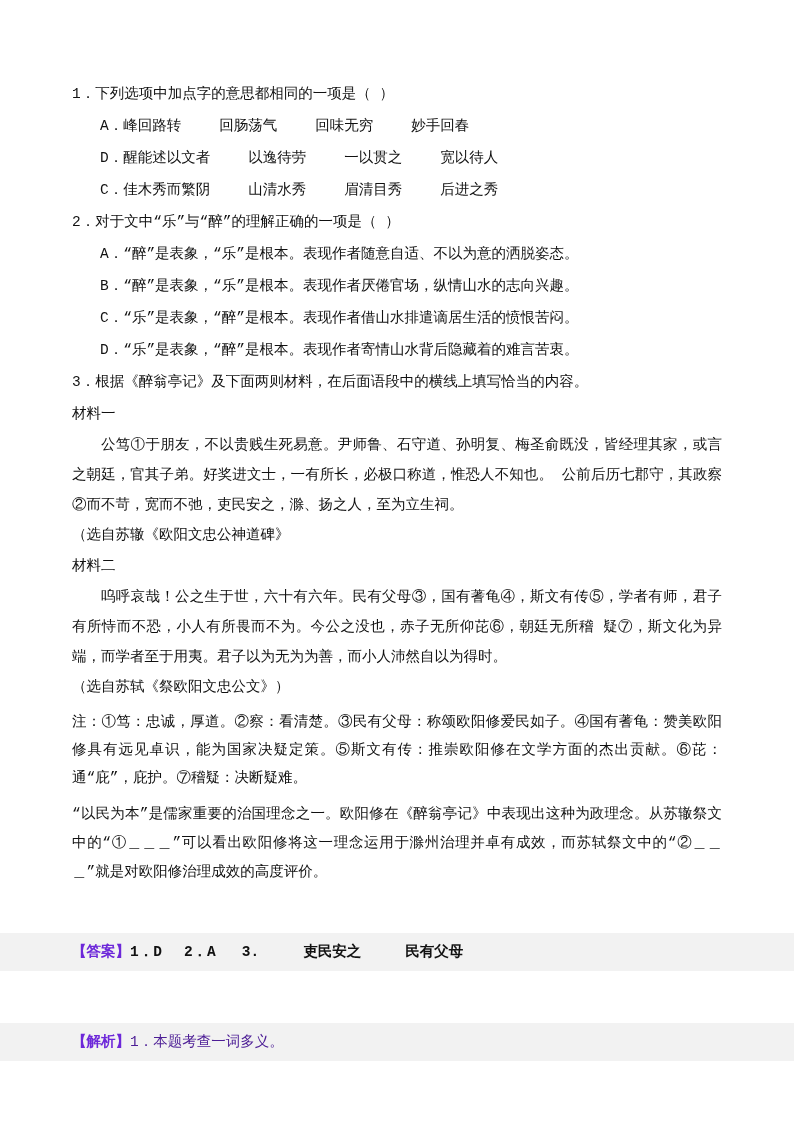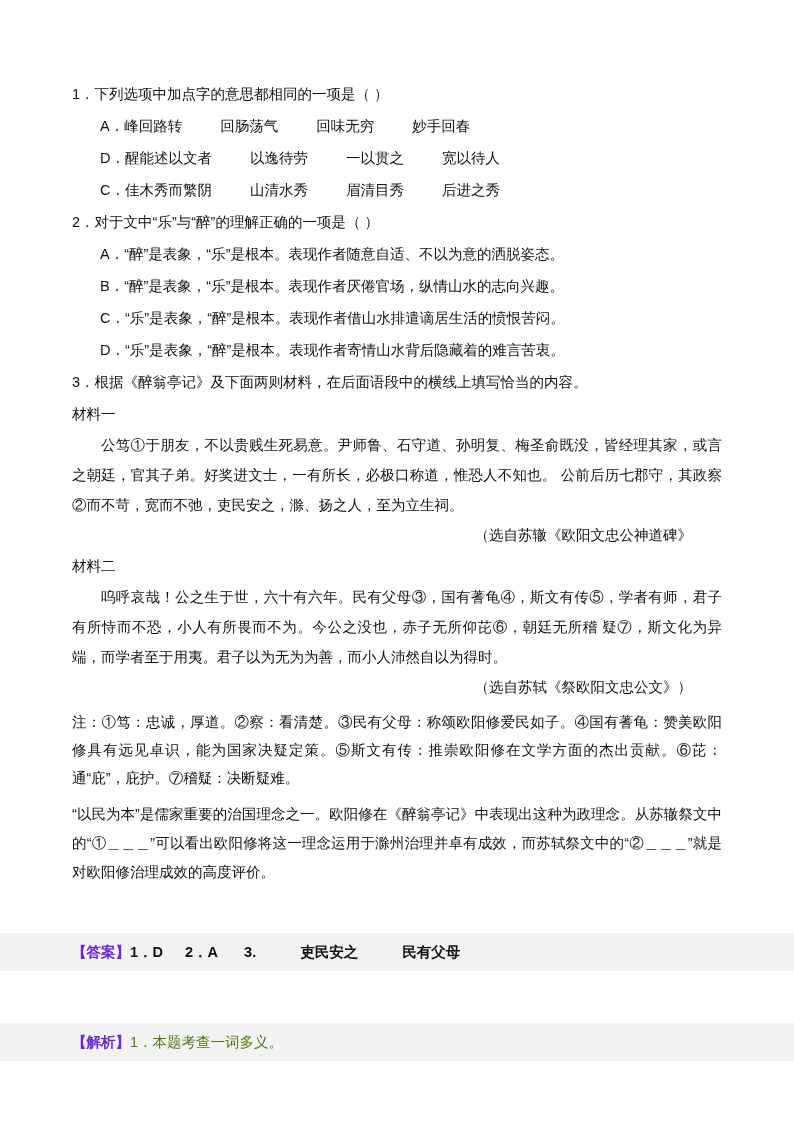--- a/index.html
+++ b/index.html
@@ -2,57 +2,57 @@
 <html><head>
 <meta charset="utf-8">
 <style>
   * { box-sizing: border-box; }
   html, body { margin: 0; padding: 0; background: #ffffff; }
   .page {
     width: 794px;
     height: 1123px;
     background: #ffffff;
     color: #111111;
-    font-family: Liberation Sans, sans-serif;
+    font-family: Liberation Mono, monospace;
     font-size: 14.5px;
     overflow: hidden;
     position: relative;
   }
   .content { padding: 78px 72px 0 72px; }
 
   .stem { margin: 0; line-height: 32px; }
 
   .optline { margin: 0; padding-left: 28px; line-height: 32px; white-space: nowrap; }
   .optitem.gap { margin-left: 38px; }
 
   .q2opt { margin: 0; padding-left: 28px; line-height: 32px; }
 
   .mat-title { margin: 0; line-height: 32px; }
   .mat-text  { margin: 0; line-height: 30px; text-indent: 2em; text-align: justify; }
-  .source    { margin: 0; line-height: 30px; text-align: right; padding-right: 30px; }
+  .source    { margin: 0; line-height: 30px; padding-right: 30px; }
   .notes     { margin: 6px 0 8px 0; line-height: 28px; text-align: justify; }
   .closing   { margin: 6px 0 0 0; line-height: 29px; text-align: justify; }
 
   .bar {
     width: 794px;
     margin-left: -72px;
     background: #f2f2f2;
     padding: 7px 72px 7px 72px;
     line-height: 24px;
   }
   .bar.answer   { margin-top: 46px; }
   .bar.analysis { margin-top: 52px; }
 
   .redlabel { color: #6d28d9; font-weight: bold; }
   .ansitem  { font-weight: bold; }
   .ansitem.g1 { margin-left: 22px; }
   .ansitem.g2 { margin-left: 26px; }
   .ansitem.g3 { margin-left: 44px; }
   .ansitem.g4 { margin-left: 44px; }
-  .analysis-text { color: #4d7c0f; }
+  .analysis-text { color: #4c1d95; }
 </style>
 </head>
 <body>
 
 <div class="page">
   <div class="content">
 
     <section>
       <p class="stem">1．下列选项中加点字的意思都相同的一项是（  ）</p>
 

